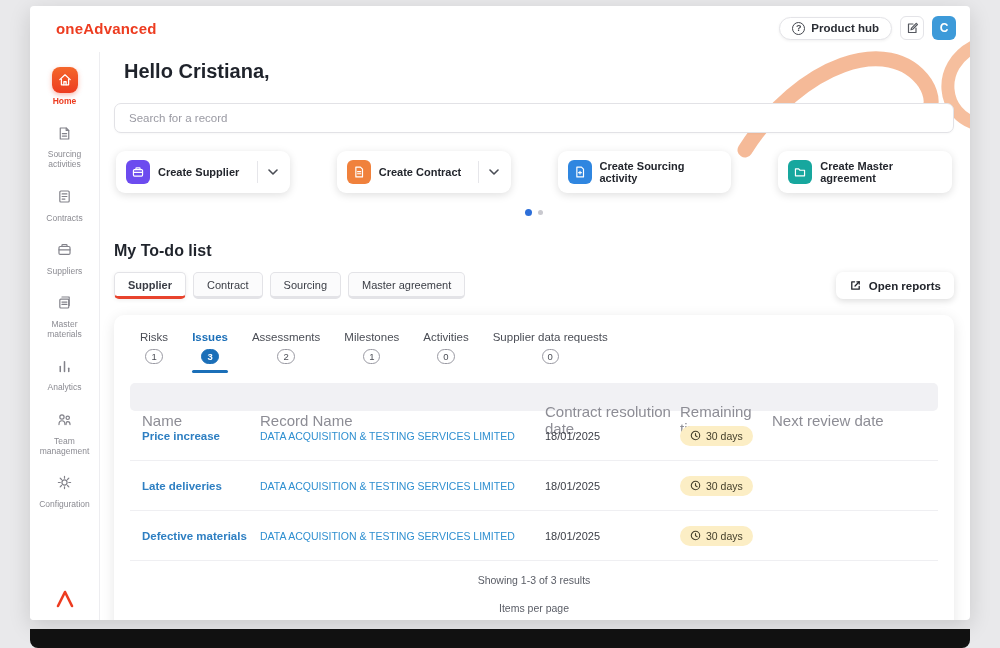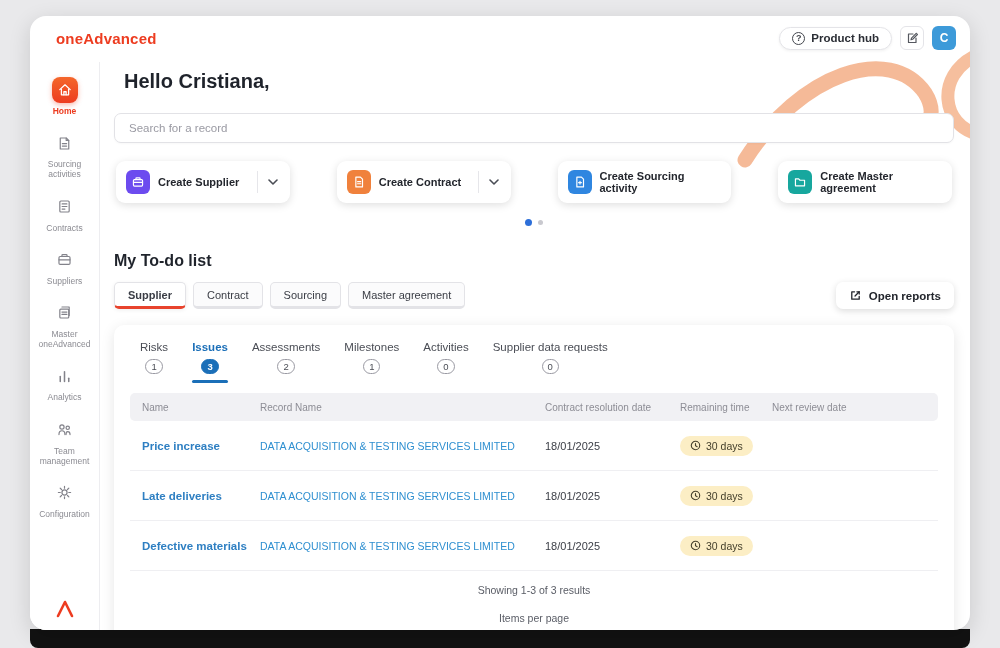--- a/index.html
+++ b/index.html
@@ -1,22 +1,22 @@
 <!DOCTYPE html>
 <html><head>
 <meta charset="utf-8">
 <style>
   * { box-sizing: border-box; margin: 0; padding: 0; }
   html,body { width:1000px; height:648px; overflow:hidden; }
   body { background:#e9e9eb; font-family:"Liberation Sans", sans-serif; position:relative; }
 
   .bottom-bar { position:absolute; left:30px; width:940px; bottom:0; height:19px; background:#121212; border-radius:0 0 8px 8px; }
 
-  .window { position:absolute; left:30px; top:16px; width:940px; height:614px; background:#fff;
-            border-radius:16px; box-shadow:0 6px 22px rgba(0,0,0,.14); overflow:hidden; }
+  .window { position:absolute; left:30px; top:6px; width:940px; height:614px; background:#fff;
+            border-radius:4px; box-shadow:0 6px 22px rgba(0,0,0,.14); overflow:hidden; }
 
   .swirl { position:absolute; top:22px; right:-10px; pointer-events:none; }
 
   .logo { position:absolute; left:26px; top:14px; font-size:15px; font-weight:800; color:#ED3C20; letter-spacing:.2px; }
 
   .top-right { position:absolute; right:14px; top:10px; display:flex; gap:8px; align-items:center; z-index:5; }
   .product-hub { display:flex; align-items:center; gap:6px; background:#fff; border:1px solid #e4e4e8;
                  border-radius:15px; padding:4px 12px; font-size:11.5px; color:#2b2e35; font-weight:600; cursor:pointer;
                  font-family:inherit; box-shadow:0 1px 3px rgba(0,0,0,.06); }
   .help-circle { width:13px; height:13px; border:1.3px solid #44474e; border-radius:50%; font-size:9px; font-weight:700;
@@ -72,21 +72,21 @@
   .subtab { display:flex; align-items:center; gap:6px; font-size:11.5px; color:#4a4d55; padding-bottom:9px;
             position:relative; cursor:pointer;flex-direction:column; }
   .subtab.active { color:#1B6FB8; font-weight:700; }
   .subtab.active::after { content:""; position:absolute; left:0; right:0; bottom:0; height:3px; background:#1B6FB8; border-radius:2px; }
   .pill { min-width:17px; height:15px; border:1px solid #9a9aa3; border-radius:9px; font-size:9.5px; color:#4a4d55;
           display:inline-flex; align-items:center; justify-content:center; padding:0 5px; font-weight:400; }
   .subtab.active .pill { background:#1B6FB8; border-color:#1B6FB8; color:#fff; font-weight:700; }
 
   .thead, .trow { display:grid; grid-template-columns:118px 285px 135px 92px 1fr; align-items:center; padding:0 12px; }
   .thead { background:#f1f1f4; border-radius:5px; height:28px; margin-top:10px; }
-  .th { font-size:10px; color:#8d8d95; }
+  .th { font-size:15px; color:#8d8d95;margin-top:20px; }
   .trow { height:50px; border-bottom:1px solid #efeff2; cursor:pointer; }
   .cell-name { color:#2E7FC2; font-weight:700; font-size:11.5px; }
   .cell-record { color:#2E8FD0; font-size:10.5px; }
   .cell-date { color:#3a3d45; font-size:11px; }
   .badge-days { display:inline-flex; align-items:center; gap:5px; background:#FCEEC5; border-radius:12px;
                 padding:4px 10px; font-size:10.5px; color:#45402c; width:max-content; }
 
   .tfoot { display:flex; align-items:center; gap:16px; padding:13px 6px 8px; font-size:10.5px; color:#5a5d66;flex-direction:column; }
   .ipp-select { display:flex; align-items:center; gap:7px; border:3px solid #f9a8d4; border-radius:5px;
                 padding:3px 8px; background:#fff; font-size:10.5px; color:#2b2e35; cursor:pointer; font-family:inherit; }
@@ -166,21 +166,21 @@
       <span class="side-label">Suppliers</span>
     </div>
     <div class="side-item">
       <span class="side-icon">
         <svg width="17" height="17" viewBox="0 0 20 20" fill="none" stroke="currentColor" stroke-width="1.4" stroke-linecap="round" stroke-linejoin="round">
             <path d="M7 3.5 H15.5 V13.5"></path>
             <rect x="4.5" y="6" width="10.5" height="10.5" rx="1.2"></rect>
             <path d="M7 9.5 H12.8 M7 12.3 H12.8"></path>
           </svg>
       </span>
-      <span class="side-label">Master oneAdvanced</span>
+      <span class="side-label">Master materials</span>
     </div>
     <div class="side-item">
       <span class="side-icon">
         <svg width="17" height="17" viewBox="0 0 20 20" fill="none" stroke="currentColor" stroke-width="1.8" stroke-linecap="round">
             <path d="M5 16 V10"></path>
             <path d="M10 16 V4.5"></path>
             <path d="M15 16 V12"></path>
           </svg>
       </span>
       <span class="side-label">Analytics</span>

